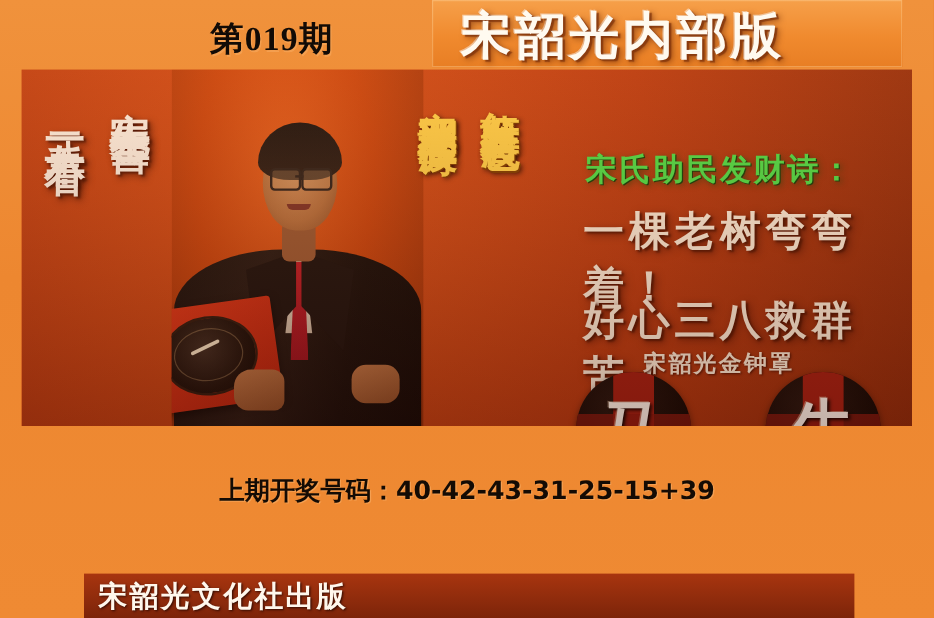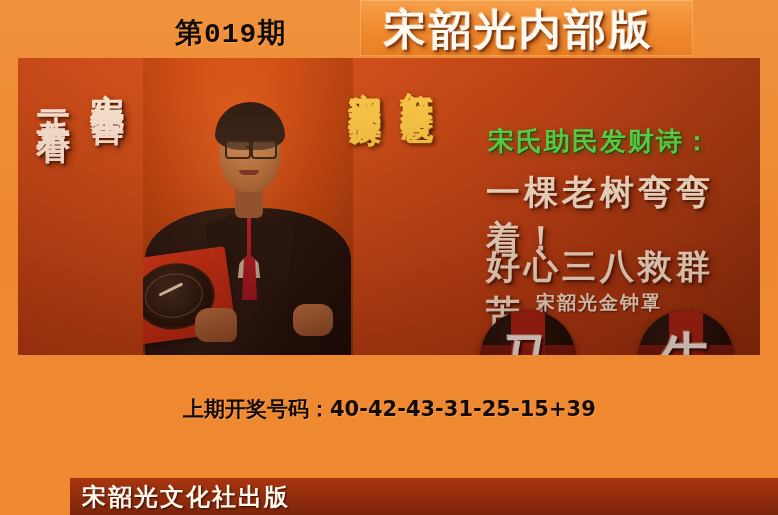--- a/index.html
+++ b/index.html
@@ -13,25 +13,25 @@
     position:absolute;left:0;top:0;width:778px;height:515px;
     background:linear-gradient(180deg,#f0923c 0%,#ed8730 45%,#ef8a33 100%);
     overflow:hidden;
   }
   
   .header{position:absolute;left:0;top:0;width:778px;height:58px;}
   .issue-no{
     position:absolute;left:175px;top:14px;
     font-size:28px;font-weight:bold;color:#120b06;
     letter-spacing:1px;
-    font-family:Liberation Mono, monospace;
+    font-family:Liberation Serif, serif;
     text-shadow:1px 1px 0 rgba(255,190,120,.35);
   }
   .title-box{
-    position:absolute;left:360px;top:0px;width:333px;height:56px;
+    position:absolute;left:360px;top:0px;width:392px;height:56px;
     background:linear-gradient(180deg,#f6a04a 0%,#f08a2e 55%,#e87e24 100%);
     box-shadow:inset 0 0 0 1px rgba(255,220,170,.35);
   }
   .title-box .t{
     position:absolute;left:24px;top:2px;
     font-size:42px;font-weight:bold;color:#fffaf0;
     letter-spacing:3px;
     text-shadow:
        2px 2px 1px rgba(120,45,10,.75),
        3px 3px 5px rgba(90,30,5,.55),
@@ -156,21 +156,21 @@
 
   
   .draw-line{
     position:absolute;left:143px;top:395px;
     font-size:21px;font-weight:bold;color:#140b04;letter-spacing:0px;
     font-family:"DejaVu Sans","Liberation Sans",sans-serif;
     text-shadow:1px 1px 0 rgba(255,195,130,.4);
     margin-left:40px;
   }
   .footer-bar{
-    position:absolute;left:70px;top:478px;width:708px;height:37px;
+    position:absolute;left:70px;top:478px;width:642px;height:37px;
     background:linear-gradient(180deg,#a8350f 0%,#8e2b0c 60%,#7c2409 100%);
   }
   .footer-bar .f{
     position:absolute;left:12px;top:3px;font-size:24px;font-weight:bold;
     color:#fff7ec;letter-spacing:2px;
     font-family:"DejaVu Serif","Liberation Serif",serif;
     text-shadow:1px 1px 2px rgba(40,8,0,.9);
   }
 </style>
 </head>

